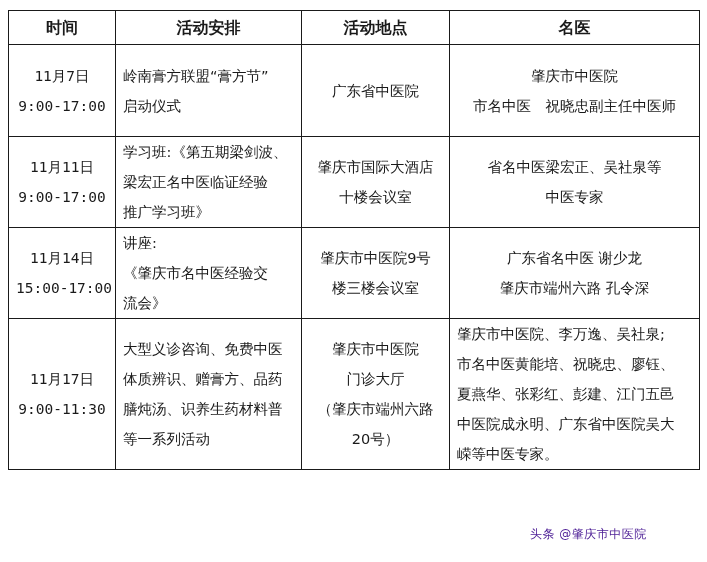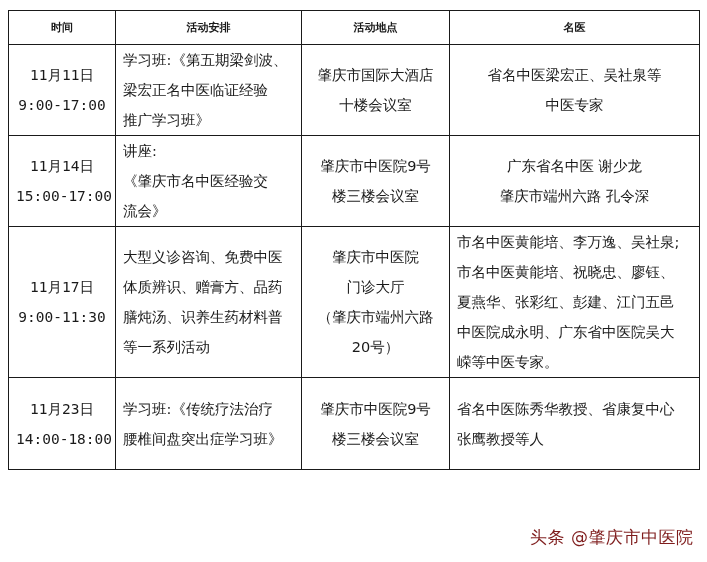--- a/index.html
+++ b/index.html
@@ -28,41 +28,41 @@
       font-size: 14.5px;
       line-height: 30px;
       vertical-align: middle;
       padding: 0 7px;
       word-break: break-all;
       overflow: hidden;
     }
     table.schedule th {
       height: 33px;
       font-weight: bold;
-      font-size: 11px;
+      font-size: 16px;
       text-align: center;
       line-height: 33px;
     }
     td.col-time { text-align: center; font-family: "DejaVu Sans Mono", monospace; font-size: 13.5px; }
     td.col-activity { text-align: left; }
     td.col-location { text-align: center; }
     td.col-doctors { text-align: center; }
     td.col-doctors.left { text-align: left; }
     .line { display: block; white-space: nowrap; }
     .row-1 td { height: 91px; }
     .row-2 td { height: 89px; margin-top: 35px; }
     .row-3 td { height: 89px; margin-top: 32px; }
     .row-4 td { height: 146px; }
     .row-5 td { height: 91px; }
     .watermark {
       position: absolute;
       left: 530px;
       top: 526px;
-      font-size: 17px;
-      color: #7f1d1d;
+      font-size: 12px;
+      color: #4c1d95;
       letter-spacing: 0.5px;
       white-space: nowrap;
       text-shadow: 0 0 2px #ffffff;
     }
   </style>
 </head>
 <body>
 
 <table class="schedule">
   <colgroup>
@@ -73,20 +73,37 @@
   </colgroup>
   <thead>
     <tr>
       <th>时间</th>
       <th>活动安排</th>
       <th>活动地点</th>
       <th>名医</th>
     </tr>
   </thead>
   <tbody>
+    <tr class="row-1">
+      <td class="col-time">
+        <span class="line">11月7日</span>
+        <span class="line">9:00-17:00</span>
+      </td>
+      <td class="col-activity">
+        <span class="line">岭南膏方联盟“膏方节”</span>
+        <span class="line">启动仪式</span>
+      </td>
+      <td class="col-location">
+        <span class="line">广东省中医院</span>
+      </td>
+      <td class="col-doctors">
+        <span class="line">肇庆市中医院</span>
+        <span class="line">市名中医　祝晓忠副主任中医师</span>
+      </td>
+    </tr>
 
     <tr class="row-2">
       <td class="col-time">
         <span class="line">11月11日</span>
         <span class="line">9:00-17:00</span>
       </td>
       <td class="col-activity">
         <span class="line">学习班:《第五期梁剑波、</span>
         <span class="line">梁宏正名中医临证经验</span>
         <span class="line">推广学习班》</span>
@@ -132,42 +149,24 @@
         <span class="line">膳炖汤、识养生药材料普</span>
         <span class="line">等一系列活动</span>
       </td>
       <td class="col-location">
         <span class="line">肇庆市中医院</span>
         <span class="line">门诊大厅</span>
         <span class="line">（肇庆市端州六路</span>
         <span class="line">20号）</span>
       </td>
       <td class="col-doctors left">
-        <span class="line">市名中医黄能培、李万逸、吴社泉;</span>
+        <span class="line">肇庆市中医院、李万逸、吴社泉;</span>
         <span class="line">市名中医黄能培、祝晓忠、廖钰、</span>
         <span class="line">夏燕华、张彩红、彭建、江门五邑</span>
         <span class="line">中医院成永明、广东省中医院吴大</span>
         <span class="line">嵘等中医专家。</span>
       </td>
     </tr>
 
-    <tr class="row-5">
-      <td class="col-time">
-        <span class="line">11月23日</span>
-        <span class="line">14:00-18:00</span>
-      </td>
-      <td class="col-activity">
-        <span class="line">学习班:《传统疗法治疗</span>
-        <span class="line">腰椎间盘突出症学习班》</span>
-      </td>
-      <td class="col-location">
-        <span class="line">肇庆市中医院9号</span>
-        <span class="line">楼三楼会议室</span>
-      </td>
-      <td class="col-doctors left">
-        <span class="line">省名中医陈秀华教授、省康复中心</span>
-        <span class="line">张鹰教授等人</span>
-      </td>
-    </tr>
   </tbody>
 </table>
 
 <div class="watermark">头条 @肇庆市中医院</div>
 
 </body></html>

